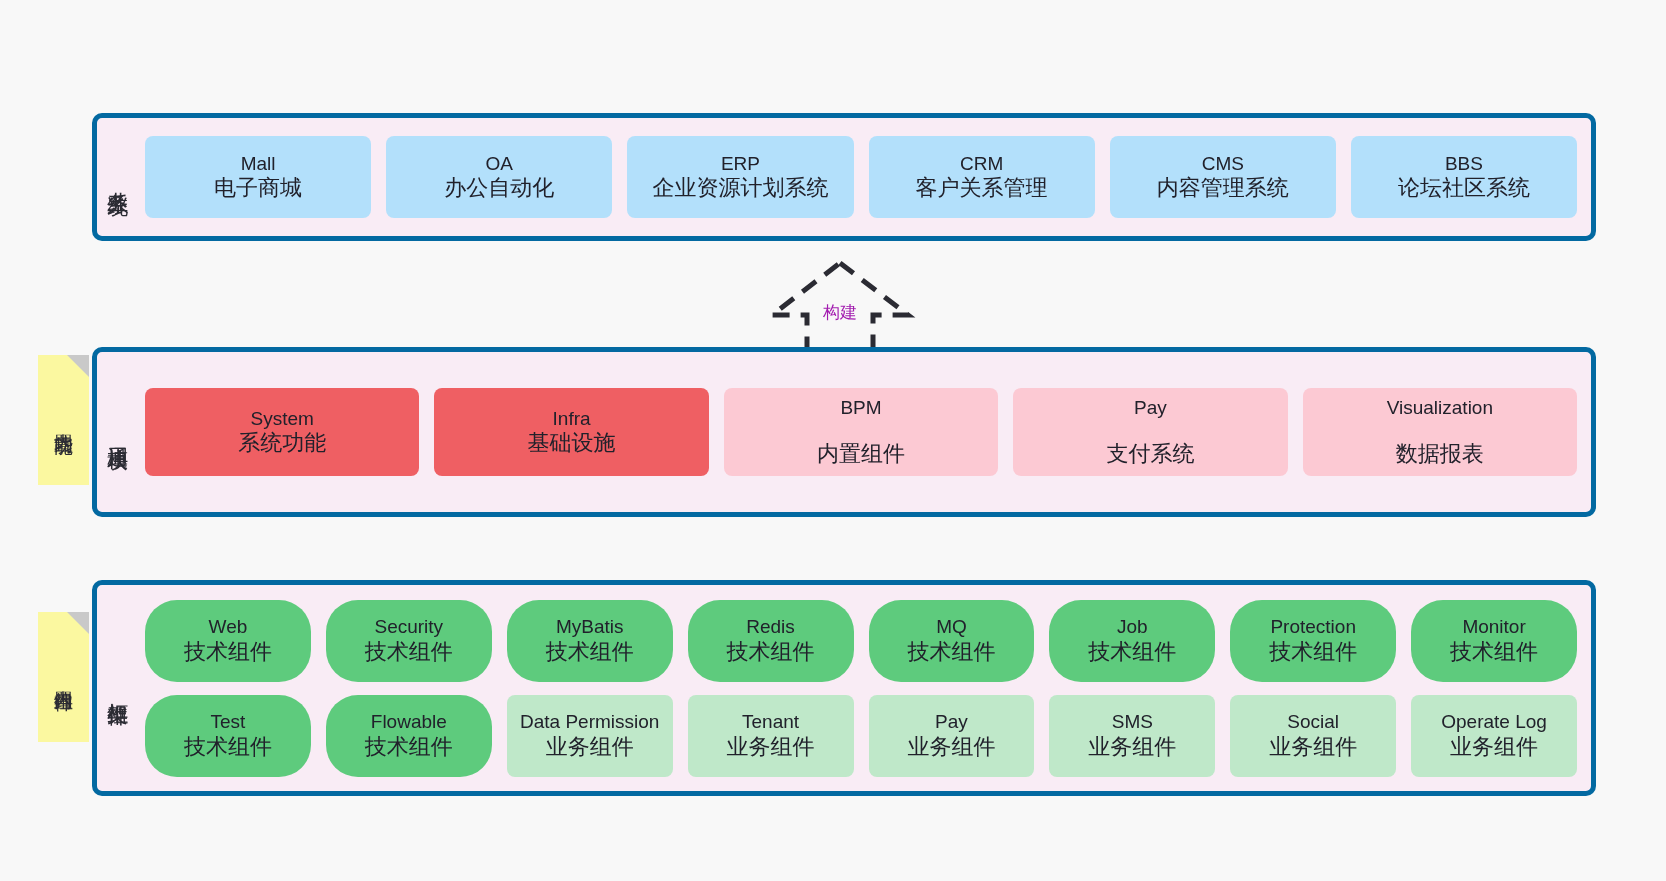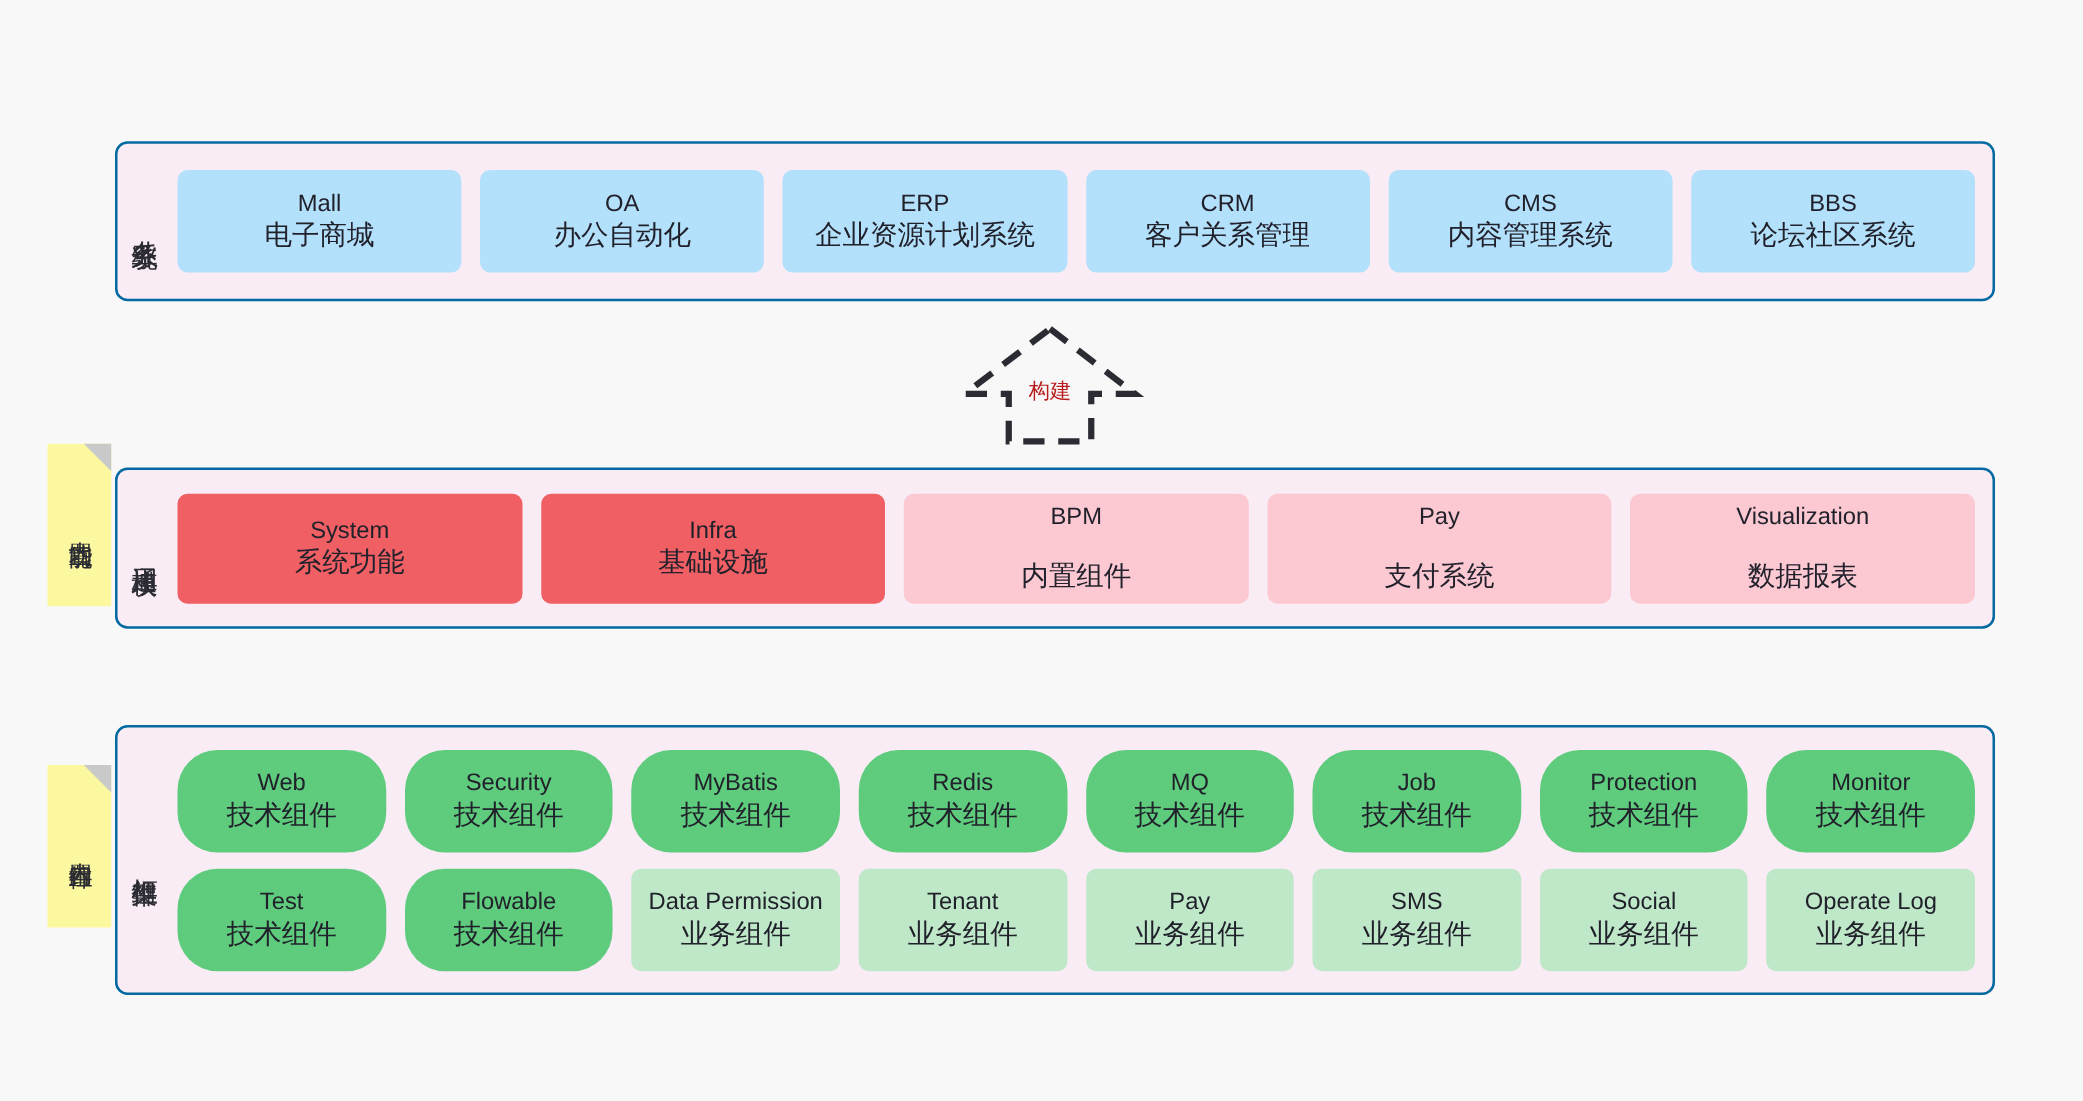--- a/index.html
+++ b/index.html
@@ -16,21 +16,21 @@
     position: relative;
     width: 1666px;
     height: 881px;
     background: #f8f8f8;
   }
 
   
   .layer-panel {
     position: absolute;
     background: #f9ecf5;
-    border: 2px solid #0369a1;
+    border: 5px solid #0369a1;
     border-radius: 10px;
     display: flex;
     align-items: stretch;
   }
 
   .layer-label {
     flex: 0 0 auto;
     width: 42px;
     display: flex;
     align-items: center;
@@ -125,21 +125,21 @@
     width: 160px;
     height: 100px;
   }
   .connector svg { display: block; width: 100%; height: 100%; overflow: visible; }
   .connector .conn-label {
     position: absolute;
     left: 50%;
     transform: translateX(-50%);
     top: 44px;
     font-size: 17px;
-    color: #b91c1c;
+    color: #a21caf;
     background: transparent;
     white-space: nowrap;
     user-select: none;
   }
 </style>
 </head>
 <body>
 
 <div id="canvas">
 
@@ -179,21 +179,21 @@
     <svg viewBox="0 0 160 100" preserveAspectRatio="none">
       <path d="M 80 6 L 148 58 L 113 58 L 113 96 L 47 96 L 47 58 L 12 58 Z" fill="none" stroke="#2b2b33" stroke-width="5" stroke-dasharray="17,11" stroke-linejoin="miter"></path>
     </svg>
     <div class="conn-label">构建</div>
   </div>
 
   <div class="sticky" style="left:38px; top:355px; height:130px;">
     <span>内置功能</span>
   </div>
 
-  <div class="layer-panel" id="panel-common" style="left:92px; top:347px; width:1504px; height:129px;margin-top:27px;">
+  <div class="layer-panel" id="panel-common" style="left:92px; top:347px; width:1504px; height:170px;">
     <div class="layer-label">通用模块</div>
     <div class="boxes-area">
       <div class="boxes-row" id="common-row">
           <div class="node node-red">
             <span class="n-en">System</span>
             <span class="n-cn">系统功能</span>
           </div>
           <div class="node node-red">
             <span class="n-en">Infra</span>
             <span class="n-cn">基础设施</span>

